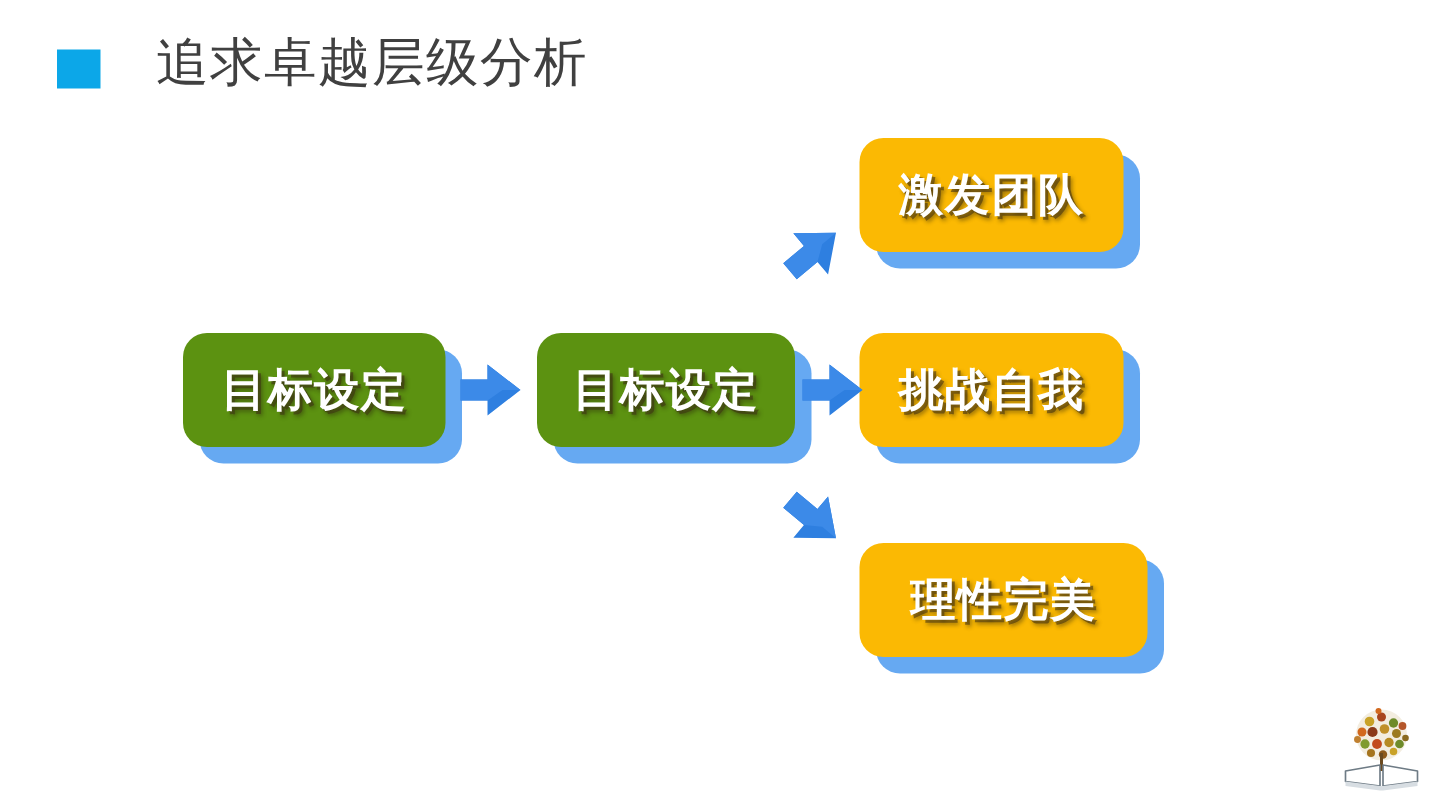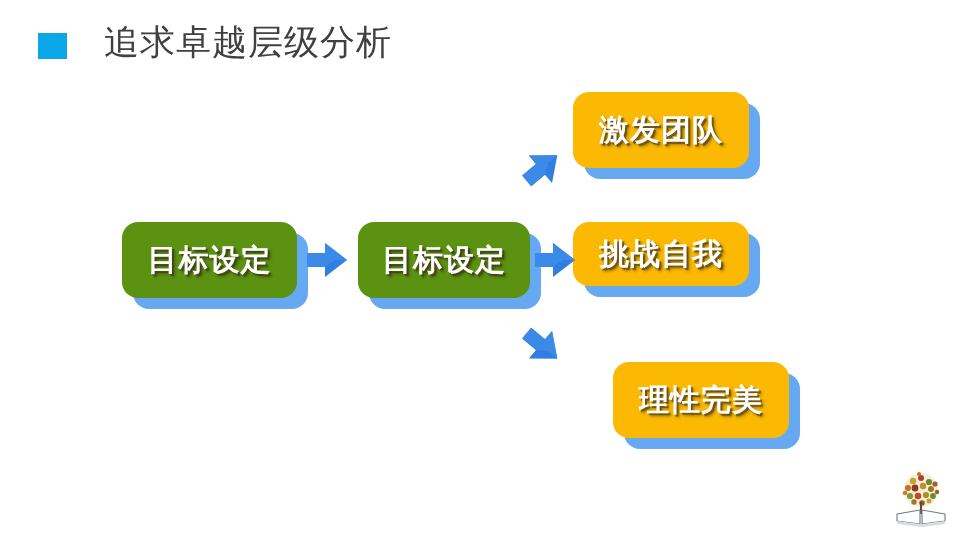--- a/index.html
+++ b/index.html
@@ -78,22 +78,22 @@
     white-space: nowrap;
     text-shadow:
        2px 2px 0 rgba(60,45,20,.55),
        3px 3px 3px rgba(40,30,10,.45);
   }
 
   
   #node-goal      { left: 122px; top: 222px; width: 175px; height: 76px; }
   #node-challenge { left: 358px; top: 222px; width: 172px; height: 76px; }
   #node-team      { left: 573px; top: 92px;  width: 176px; height: 76px; }
-  #node-self      { left: 573px; top: 222px; width: 176px; height: 64px; }
-  #node-perfect   { left: 573px; top: 362px; width: 176px; height: 76px; margin-left: 40px; }
+  #node-self      { left: 573px; top: 222px; width: 176px; height: 76px; }
+  #node-perfect   { left: 573px; top: 362px; width: 192px; height: 76px; }
 
   
   .arrow {
     position: absolute;
   }
   .arrow svg { display: block; }
 
   #arrow-goal-challenge   { left: 305px; top: 240px; }
   #arrow-challenge-self   { left: 533px; top: 240px; }
   #arrow-challenge-team   { left: 518px; top: 145px; }

